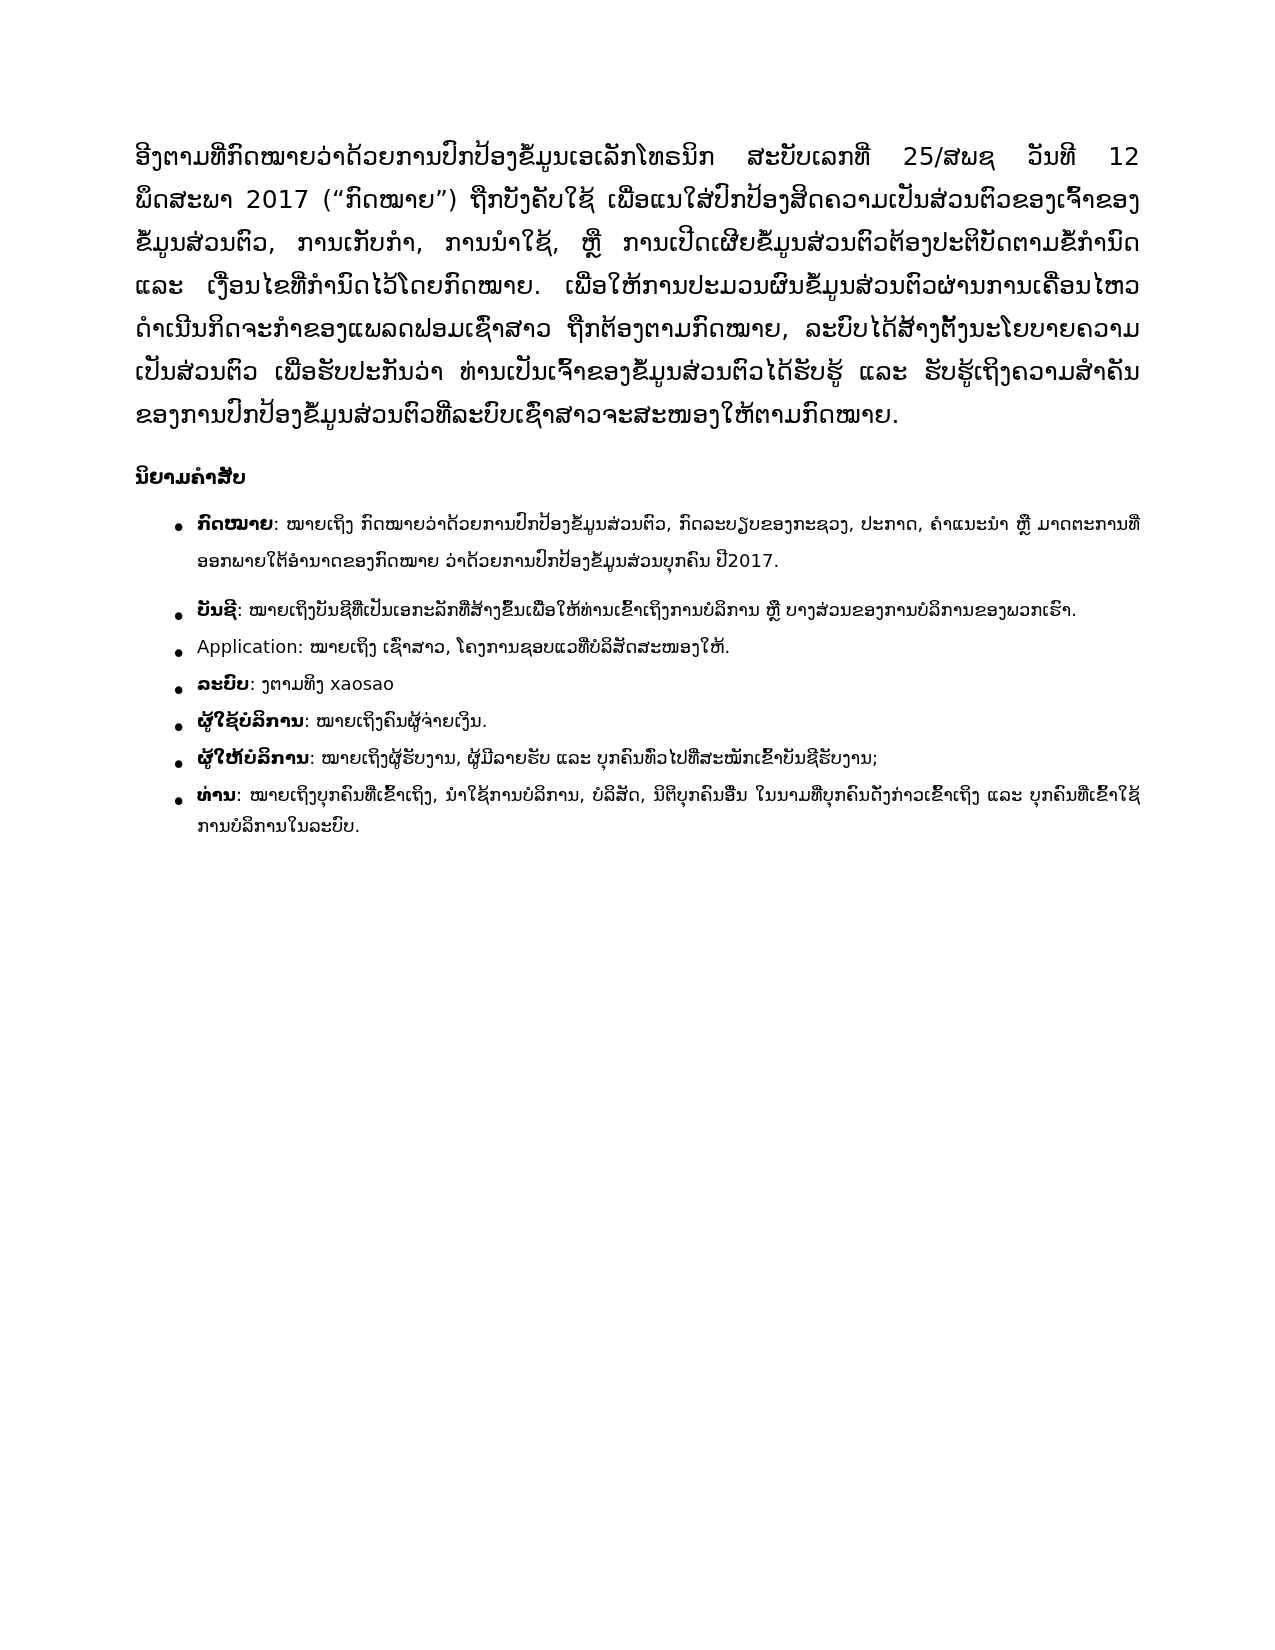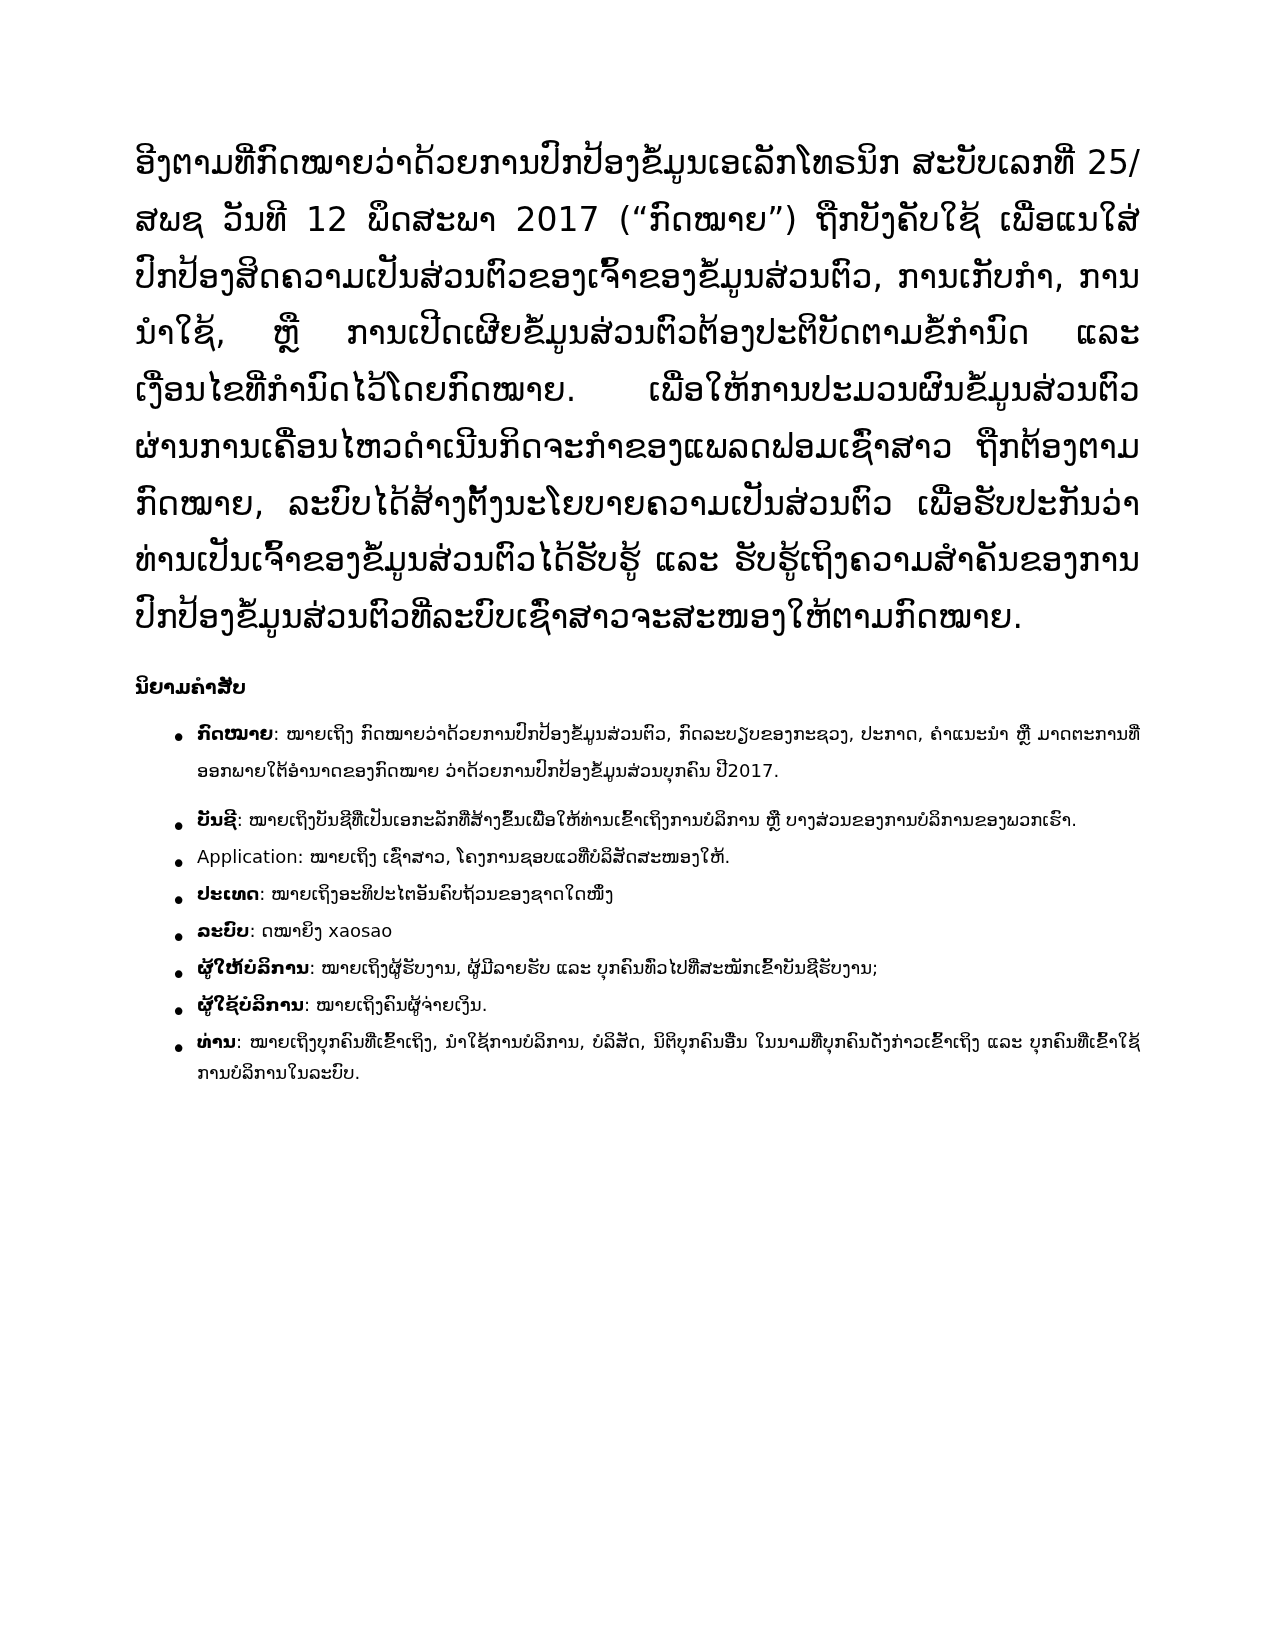--- a/index.html
+++ b/index.html
@@ -18,21 +18,21 @@
     background: #ffffff;
     box-sizing: border-box;
     padding: 135px 135px 120px 135px;
     overflow: hidden;
   }
   .doc-body {
     width: 1005px;
   }
   p.para {
     margin: 0 0 0 0;
-    font-size: 33px;
+    font-size: 25px;
     line-height: 1.72;
     text-align: justify;
     text-justify: inter-word;
     letter-spacing: 0px;
   }
   h2.section-heading {
     margin: 26px 0 14px 0;
     font-size: 19px;
     line-height: 1.6;
     font-weight: bold;
@@ -83,21 +83,20 @@
 
     <p class="para">ອີງຕາມທີ່ກົດໝາຍວ່າດ້ວຍການປົກປ້ອງຂໍ້ມູນເອເລັກໂທຣນິກ ສະບັບເລກທີ່ 25/ສພຊ ວັນທີ 12 ພຶດສະພາ 2017 (“ກົດໝາຍ”) ຖືກບັງຄັບໃຊ້ ເພື່ອແນໃສ່ປົກປ້ອງສິດຄວາມເປັນສ່ວນຕົວຂອງເຈົ້າຂອງຂໍ້ມູນສ່ວນຕົວ, ການເກັບກຳ, ການນຳໃຊ້, ຫຼື ການເປີດເຜີຍຂໍ້ມູນສ່ວນຕົວຕ້ອງປະຕິບັດຕາມຂໍ້ກຳນົດ ແລະ ເງື່ອນໄຂທີ່ກຳນົດໄວ້ໂດຍກົດໝາຍ. ເພື່ອໃຫ້ການປະມວນຜົນຂໍ້ມູນສ່ວນຕົວຜ່ານການເຄື່ອນໄຫວດຳເນີນກິດຈະກຳຂອງແພລດຟອມເຊົ່າສາວ ຖືກຕ້ອງຕາມກົດໝາຍ, ລະບົບໄດ້ສ້າງຕັ້ງນະໂຍບາຍຄວາມເປັນສ່ວນຕົວ ເພື່ອຮັບປະກັນວ່າ ທ່ານເປັນເຈົ້າຂອງຂໍ້ມູນສ່ວນຕົວໄດ້ຮັບຮູ້ ແລະ ຮັບຮູ້ເຖິງຄວາມສຳຄັນຂອງການປົກປ້ອງຂໍ້ມູນສ່ວນຕົວທີ່ລະບົບເຊົ່າສາວຈະສະໜອງໃຫ້ຕາມກົດໝາຍ.</p>
 
     <h2 class="section-heading">ນິຍາມຄຳສັບ</h2>
 
     <ul class="definition-list" id="definition-list">
 
     <li class="loose"><span class="term">ກົດໝາຍ</span><span>: </span><span class="defn">ໝາຍເຖິງ ກົດໝາຍວ່າດ້ວຍການປົກປ້ອງຂໍ້ມູນສ່ວນຕົວ, ກົດລະບຽບຂອງກະຊວງ, ປະກາດ, ຄຳແນະນຳ ຫຼື ມາດຕະການທີ່ອອກພາຍໃຕ້ອຳນາດຂອງກົດໝາຍ ວ່າດ້ວຍການປົກປ້ອງຂໍ້ມູນສ່ວນບຸກຄົນ ປີ2017.</span></li>
         <li><span class="term">ບັນຊີ</span><span>: </span><span class="defn">ໝາຍເຖິງບັນຊີທີ່ເປັນເອກະລັກທີ່ສ້າງຂຶ້ນເພື່ອໃຫ້ທ່ານເຂົ້າເຖິງການບໍລິການ ຫຼື ບາງສ່ວນຂອງການບໍລິການຂອງພວກເຮົາ.</span></li>
         <li><span class="term term-plain">Application</span><span>: </span><span class="defn">ໝາຍເຖິງ ເຊົ່າສາວ, ໂຄງການຊອບແວທີ່ບໍລິສັດສະໜອງໃຫ້.</span></li>
-        <li><span class="term">ປະເທດ</span><span>: </span><span class="defn">ໝາຍເຖິງອະທິປະໄຕອັນຄົບຖ້ວນຂອງຊາດໃດໜຶ່ງ</span></li>
-        <li><span class="term">ລະບົບ</span><span>: </span><span class="defn">ດໝາຍິງ xaosao</span></li>
+        <li><span class="term">ລະບົບ</span><span>: </span><span class="defn">ງຕາມທິງ xaosao</span></li>
+        <li><span class="term">ຜູ້ໃຊ້ບໍລິການ</span><span>: </span><span class="defn">ໝາຍເຖິງຄົນຜູ້ຈ່າຍເງິນ.</span></li>
         <li><span class="term">ຜູ້ໃຫ້ບໍລິການ</span><span>: </span><span class="defn">ໝາຍເຖິງຜູ້ຮັບງານ, ຜູ້ມີລາຍຮັບ ແລະ ບຸກຄົນທົ່ວໄປທີ່ສະໝັກເຂົ້າບັນຊີຮັບງານ;</span></li>
-        <li><span class="term">ຜູ້ໃຊ້ບໍລິການ</span><span>: </span><span class="defn">ໝາຍເຖິງຄົນຜູ້ຈ່າຍເງິນ.</span></li>
         <li><span class="term">ທ່ານ</span><span>: </span><span class="defn">ໝາຍເຖິງບຸກຄົນທີ່ເຂົ້າເຖິງ, ນຳໃຊ້ການບໍລິການ, ບໍລິສັດ, ນິຕິບຸກຄົນອື່ນ ໃນນາມທີ່ບຸກຄົນດັ່ງກ່າວເຂົ້າເຖິງ ແລະ ບຸກຄົນທີ່ເຂົ້າໃຊ້ການບໍລິການໃນລະບົບ.</span></li>
       </ul>
 
   </div>
 </div>
 
 </body></html>

